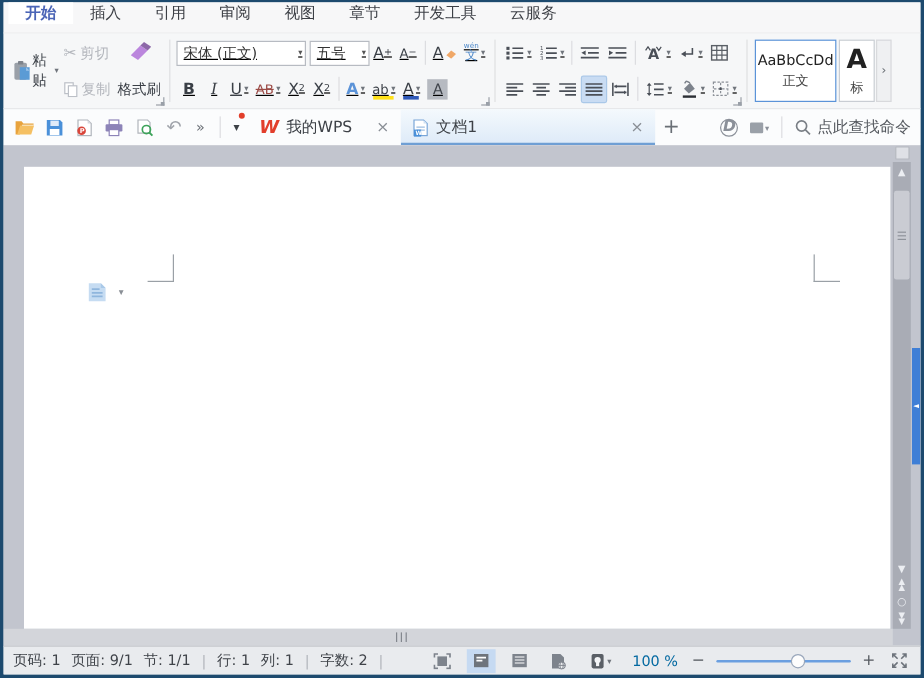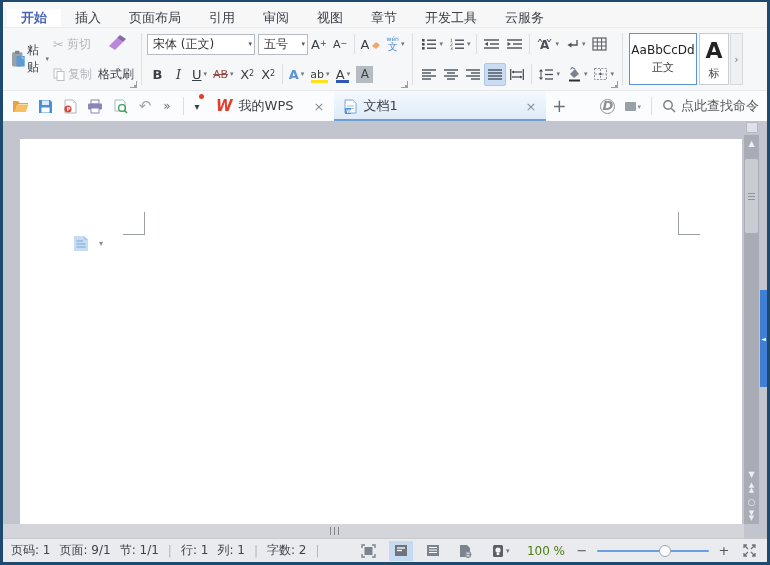--- a/index.html
+++ b/index.html
@@ -1,29 +1,29 @@
 <!DOCTYPE html>
 <html><head>
 <meta charset="utf-8">
 <style>
   * { margin:0; padding:0; box-sizing:border-box; }
   html,body { width:770px; height:565px; overflow:hidden; }
   body { background:#1d4a6e; font-family:"DejaVu Sans","Liberation Sans",sans-serif; position:relative; }
   .app { position:absolute; left:3px; top:2px; right:3px; bottom:3px; background:#f6f7f8; display:flex; flex-direction:column; }
 
   
-  .menubar { height:26px; background:#f7f7f8; display:flex; align-items:flex-end; padding-left:4px; font-size:13px; color:#3c3f45; border-bottom:1px solid #ededef; flex:0 0 auto; }
+  .menubar { height:26px; background:#f7f7f8; display:flex; align-items:flex-start; padding-left:4px; font-size:13px; color:#3c3f45; border-bottom:1px solid #ededef; flex:0 0 auto; }
   .menutab { padding:0 14px; display:flex; align-items:center; cursor:default; white-space:nowrap; }
   .menutab.active { background:#fff; color:#4a64b6; font-weight:bold; }
 
   
   .ribbon { height:62px; background:#f6f7f8; display:flex; align-items:stretch; padding:2px 0 2px 4px; flex:0 0 auto; position:relative; }
   .rgroup { position:relative; display:flex; padding:1px 2px; }
   .gdiv { width:1px; background:#dedfe2; margin:3px 3px; flex:0 0 auto; }
-  .rows { display:flex; flex-direction:column; justify-content:space-between; }
+  .rows { display:flex; flex-direction:column; justify-content:space-between;text-decoration:underline; }
   .rrow { display:flex; align-items:center; height:26px; }
   .rb { display:inline-flex; align-items:center; justify-content:center; height:23px; min-width:21px; padding:0 2px; border:1px solid transparent; border-radius:2px; font-size:13px; color:#3a3f46; position:relative; white-space:nowrap; }
   .rb.active { background:#c9dcf3; border-color:#aac8e8; }
   .dd { font-size:7px; color:#70757c; margin-left:2px; }
   .vdiv { width:1px; background:#dcdde0; height:20px; margin:0 3px; }
   .launcher { position:absolute; right:1px; bottom:0; width:7px; height:7px; border-right:1px solid #9aa0a8; border-bottom:1px solid #9aa0a8; }
   .launcher:after{ content:""; position:absolute; right:-1px; bottom:-1px; width:3px; height:3px; background:#9aa0a8; }
 
   
   .paste-col { display:flex; flex-direction:row; align-items:center; justify-content:space-between; width:40px; padding:3px 0 4px; }
@@ -98,37 +98,36 @@
   .h-grip { position:absolute; left:327px; display:flex; gap:3px; }
   .h-grip div { width:1px; height:8px; background:#83878e; }
 
   
   .statusbar { height:24px; background:#e9ebee; border-top:1px solid #c8cace; display:flex; align-items:center; font-size:12px; color:#3f4349; padding:0 8px; flex:0 0 auto; }
   .st-left { display:flex; align-items:center; gap:9px; white-space:nowrap; }
   .sep { color:#b2b5bb; }
   .st-right { margin-left:auto; display:flex; align-items:center; gap:8px; }
   .vbtn { width:24px; height:20px; display:flex; align-items:center; justify-content:center; }
   .vbtn.active { background:#c6daf2; }
-  .zoomtxt { margin:0 2px; color:#4d7c0f; }
+  .zoomtxt { margin:0 2px; color:#0369a1; }
   .zbtn { color:#55595f; font-size:13px; width:14px; text-align:center; }
   .slider { position:relative; width:112px; height:14px; display:flex; align-items:center; }
   .slider .line { width:100%; height:2px; background:#6b9fe0; border-radius:1px; }
   .slider .thumb { position:absolute; left:55%; top:1px; width:12px; height:12px; background:#fdfdfd; border:1px solid #98a6ba; border-radius:50%; }
 
   svg { display:block; }
 </style>
 </head>
 <body>
 
 <div class="app">
 
   <div class="menubar">
     <div class="menutab active">开始</div>
     <div class="menutab">插入</div>
-    <div class="menutab">页面布局</div>
     <div class="menutab">引用</div>
     <div class="menutab">审阅</div>
     <div class="menutab">视图</div>
     <div class="menutab">章节</div>
     <div class="menutab">开发工具</div>
     <div class="menutab">云服务</div>
   </div>
 
   <div class="ribbon">
 

